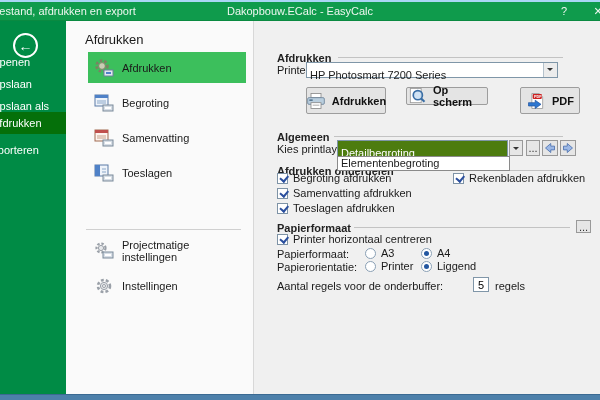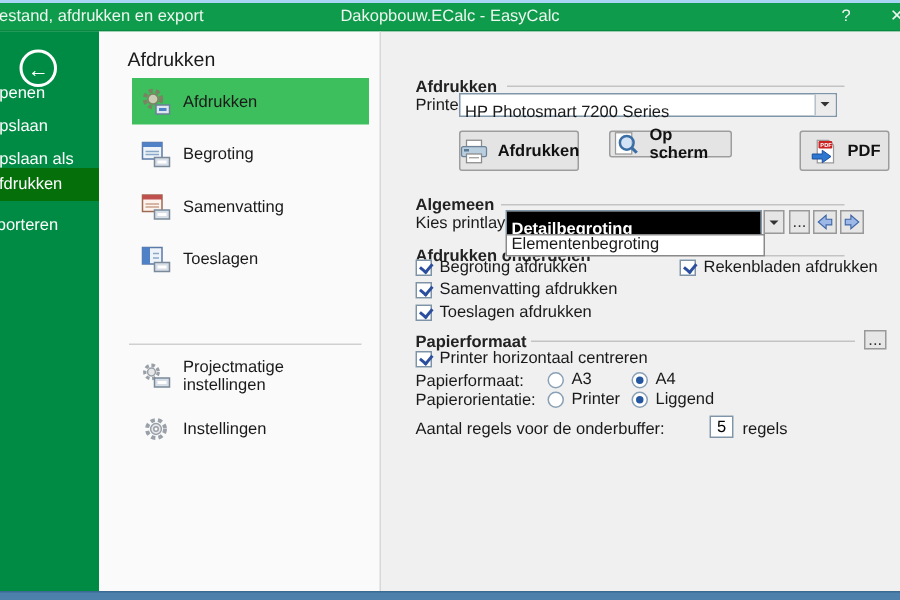--- a/index.html
+++ b/index.html
@@ -32,21 +32,21 @@
   .icon{flex:0 0 auto;display:block;}
   
   .content{position:absolute;left:254px;top:21px;right:0;bottom:5px;background:#f0f0f0;}
   .grouptitle{position:absolute;font-weight:bold;color:#222;white-space:nowrap;}
   .grouprule{position:absolute;height:1px;background:#c3c3c3;}
   .label{position:absolute;white-space:nowrap;}
   .combo{position:absolute;background:#fff;border:1px solid #7f96a8;display:flex;align-items:stretch;box-sizing:border-box;}
   .combo .val{flex:1;display:flex;align-items:center;padding:12px 3px;white-space:nowrap;overflow:hidden;}
   .combo .dd{width:13px;border-left:1px solid #b5c2cc;background:#ececec;position:relative;}
   .combo .dd::after{content:"";position:absolute;left:3px;top:5px;border:3.5px solid transparent;border-top-color:#333;}
-  .combo.sel .val{background:#000000;color:#fff;font-weight:bold;}
+  .combo.sel .val{background:#4d7c0f;color:#fff;}
   .ddlist{position:absolute;background:#fff;border:1px solid #8a8a8a;z-index:5;box-sizing:border-box;}
   .dditem{padding:0 3px;line-height:13px;white-space:nowrap;}
   .btn{position:absolute;display:flex;align-items:center;justify-content:center;gap:6px;
        background:#e4e4e4;border:1px solid #9d9d9d;border-radius:2px;font-weight:bold;color:#111;box-sizing:border-box;}
   .mini{position:absolute;background:#e6e6e6;border:1px solid #999;display:flex;align-items:center;
         justify-content:center;box-sizing:border-box;font-weight:bold;color:#333;}
   .cbrow{position:absolute;display:flex;align-items:center;white-space:nowrap;}
   .cb{display:inline-block;width:11px;height:11px;background:#fff;border:1px solid #7e93a6;
       position:relative;margin-right:5px;box-sizing:border-box;}
   .cb.checked::after{content:"";position:absolute;left:1.5px;top:1.5px;width:6px;height:3.5px;
@@ -189,21 +189,21 @@
 
     <div class="btn" style="left:152px;top:66px;width:82px;height:18px">
       <svg class="icon" width="20" height="18" viewBox="0 0 24 20">
         <rect x="4" y="1" width="13" height="17" fill="#fff" stroke="#9a9a9a"></rect>
         <circle cx="13" cy="9" r="5.5" fill="rgba(190,215,240,0.7)" stroke="#3a6ea5" stroke-width="2"></circle>
         <line x1="17" y1="13" x2="21" y2="17" stroke="#3a6ea5" stroke-width="2.5"></line>
       </svg>
       <span>Op scherm</span>
     </div>
 
-    <div class="btn" style="left:279px;top:66px;width:60px;height:27px">
+    <div class="btn" style="left:266px;top:66px;width:60px;height:27px">
       <svg class="icon" width="20" height="18" viewBox="0 0 24 20">
         <path d="M7 1h9l4 4v14H7z" fill="#fff" stroke="#9a9a9a"></path>
         <rect x="8" y="1.5" width="11" height="6" rx="1" fill="#cc2222"></rect>
         <text x="9.5" y="6.4" font-size="4.6" font-weight="bold" fill="#fff">PDF</text>
         <path d="M3 12h8V9l7 5-7 5v-3H3z" fill="#2e77d0" stroke="#1b4f9c" stroke-width="0.8"></path>
       </svg>
       <span>PDF</span>
     </div>
 
     <div class="grouptitle" style="left:23px;top:110px">Algemeen</div>

